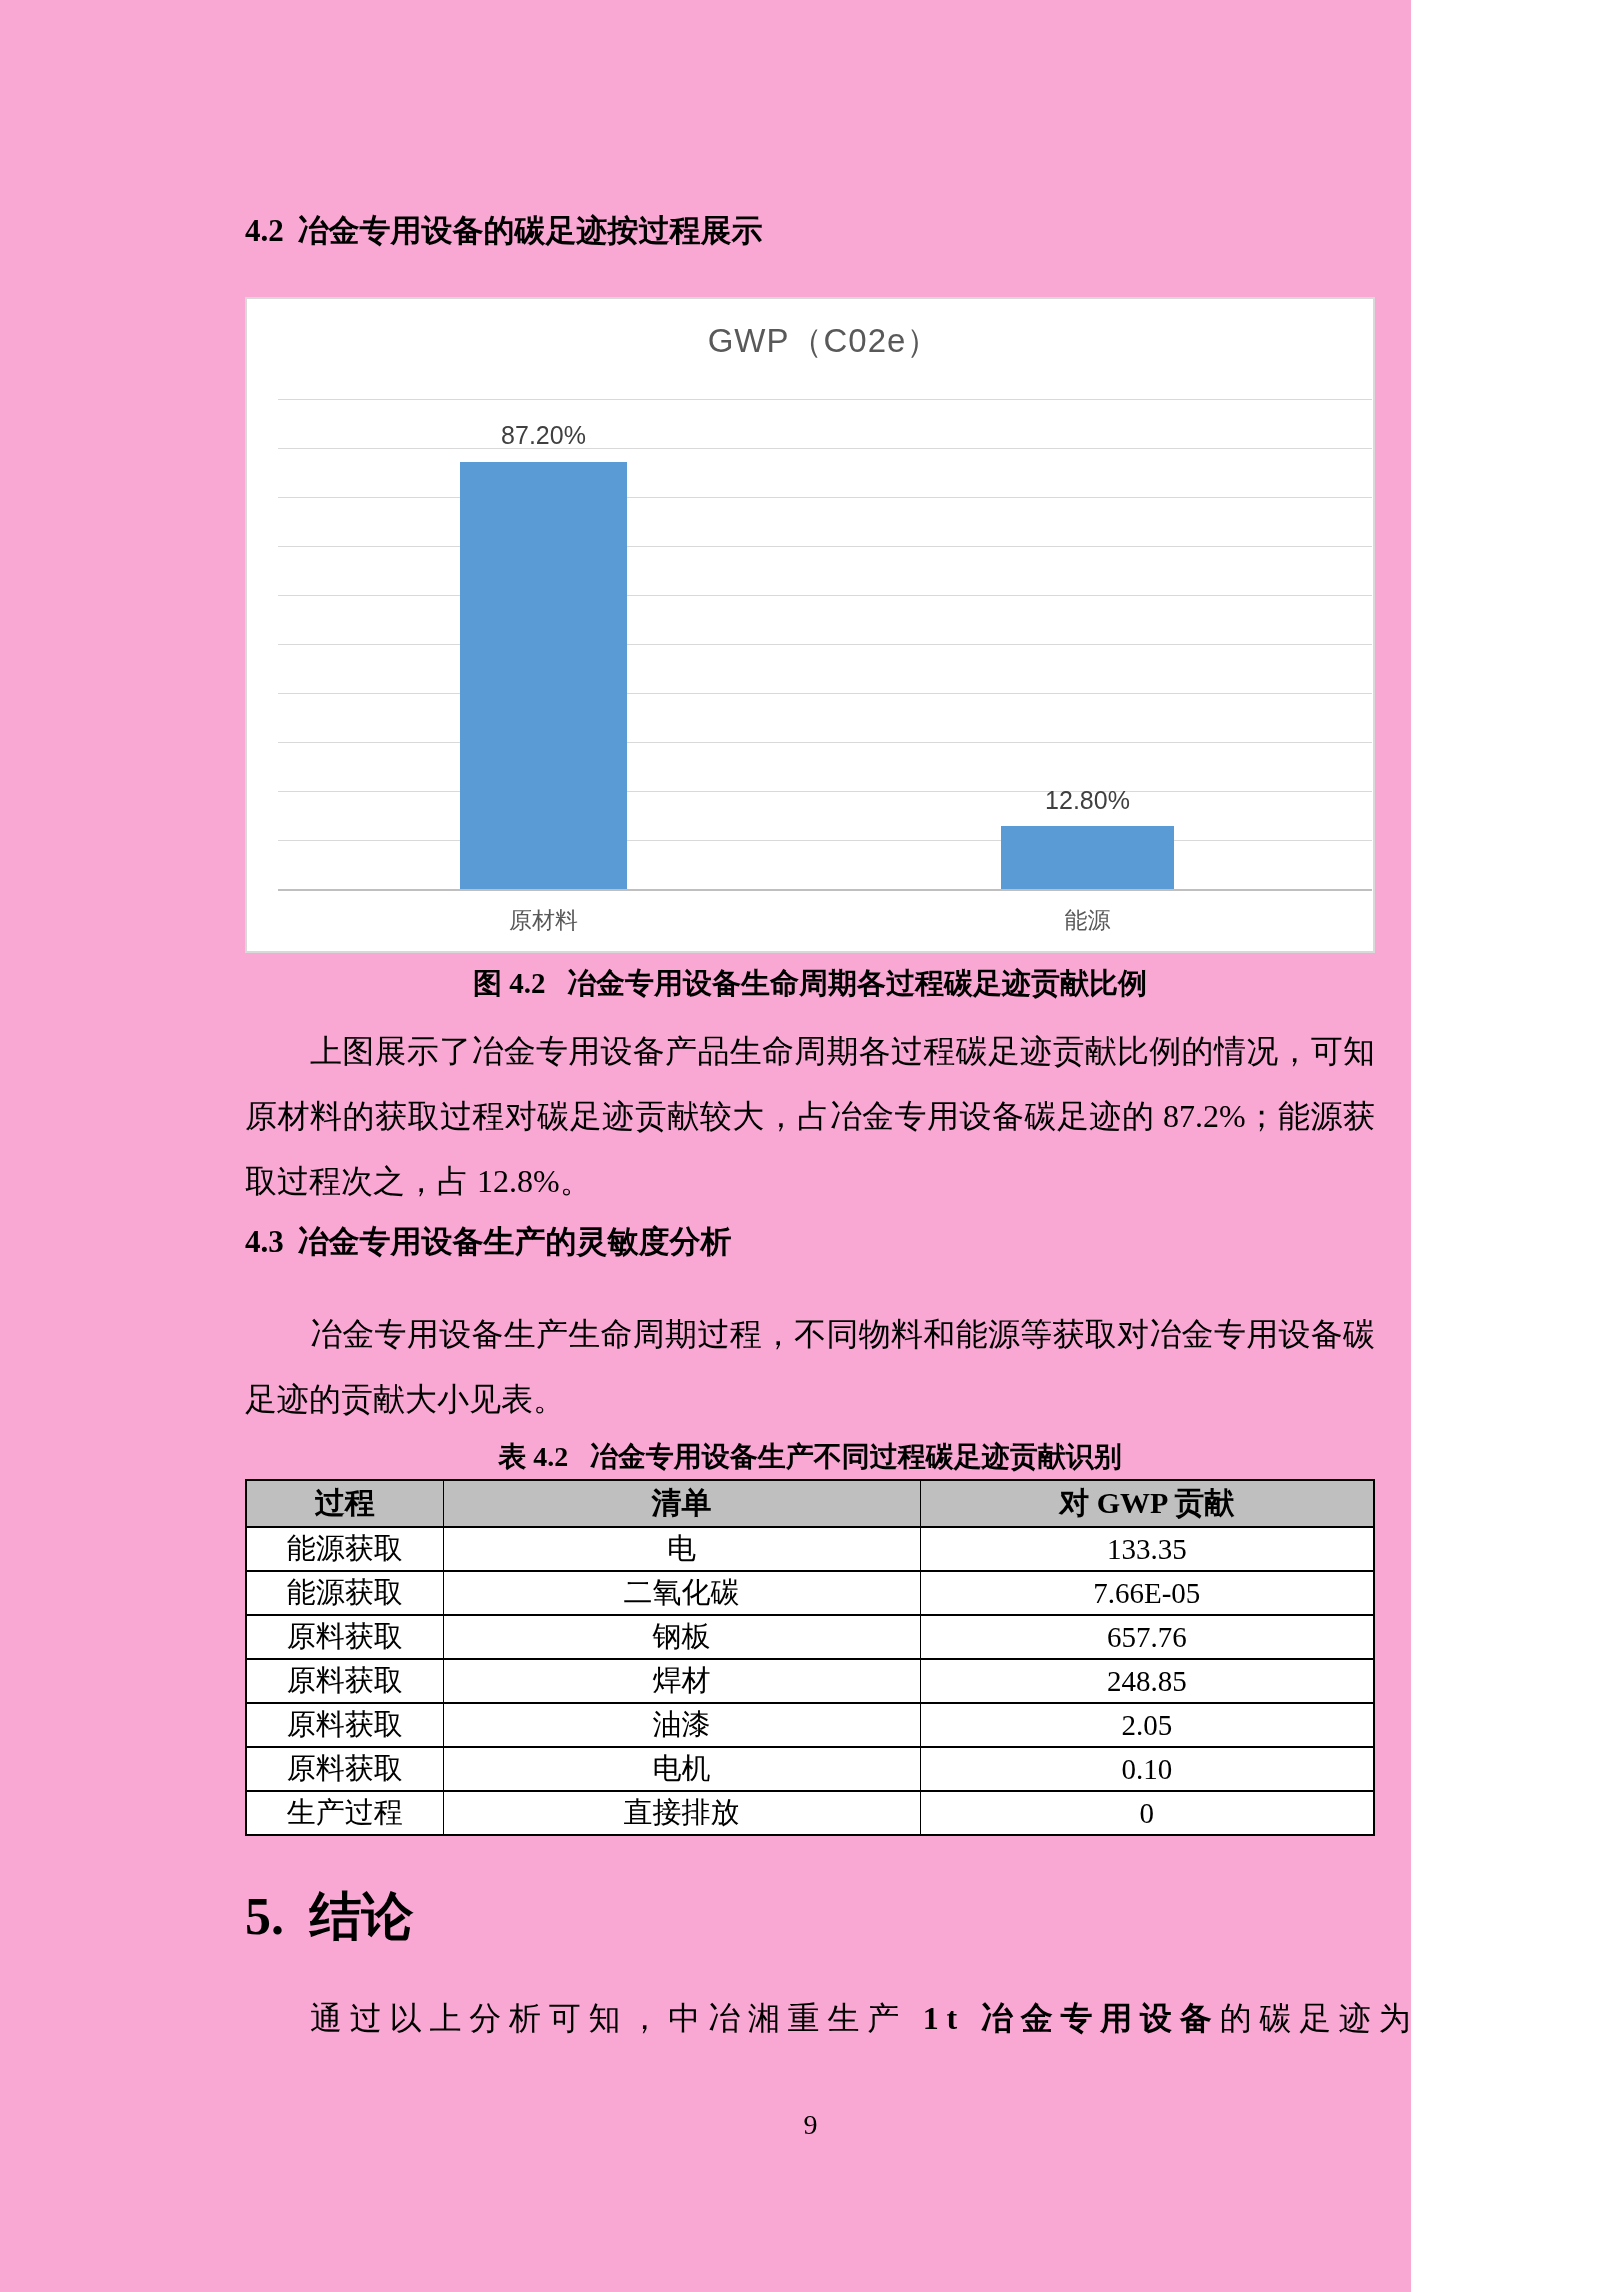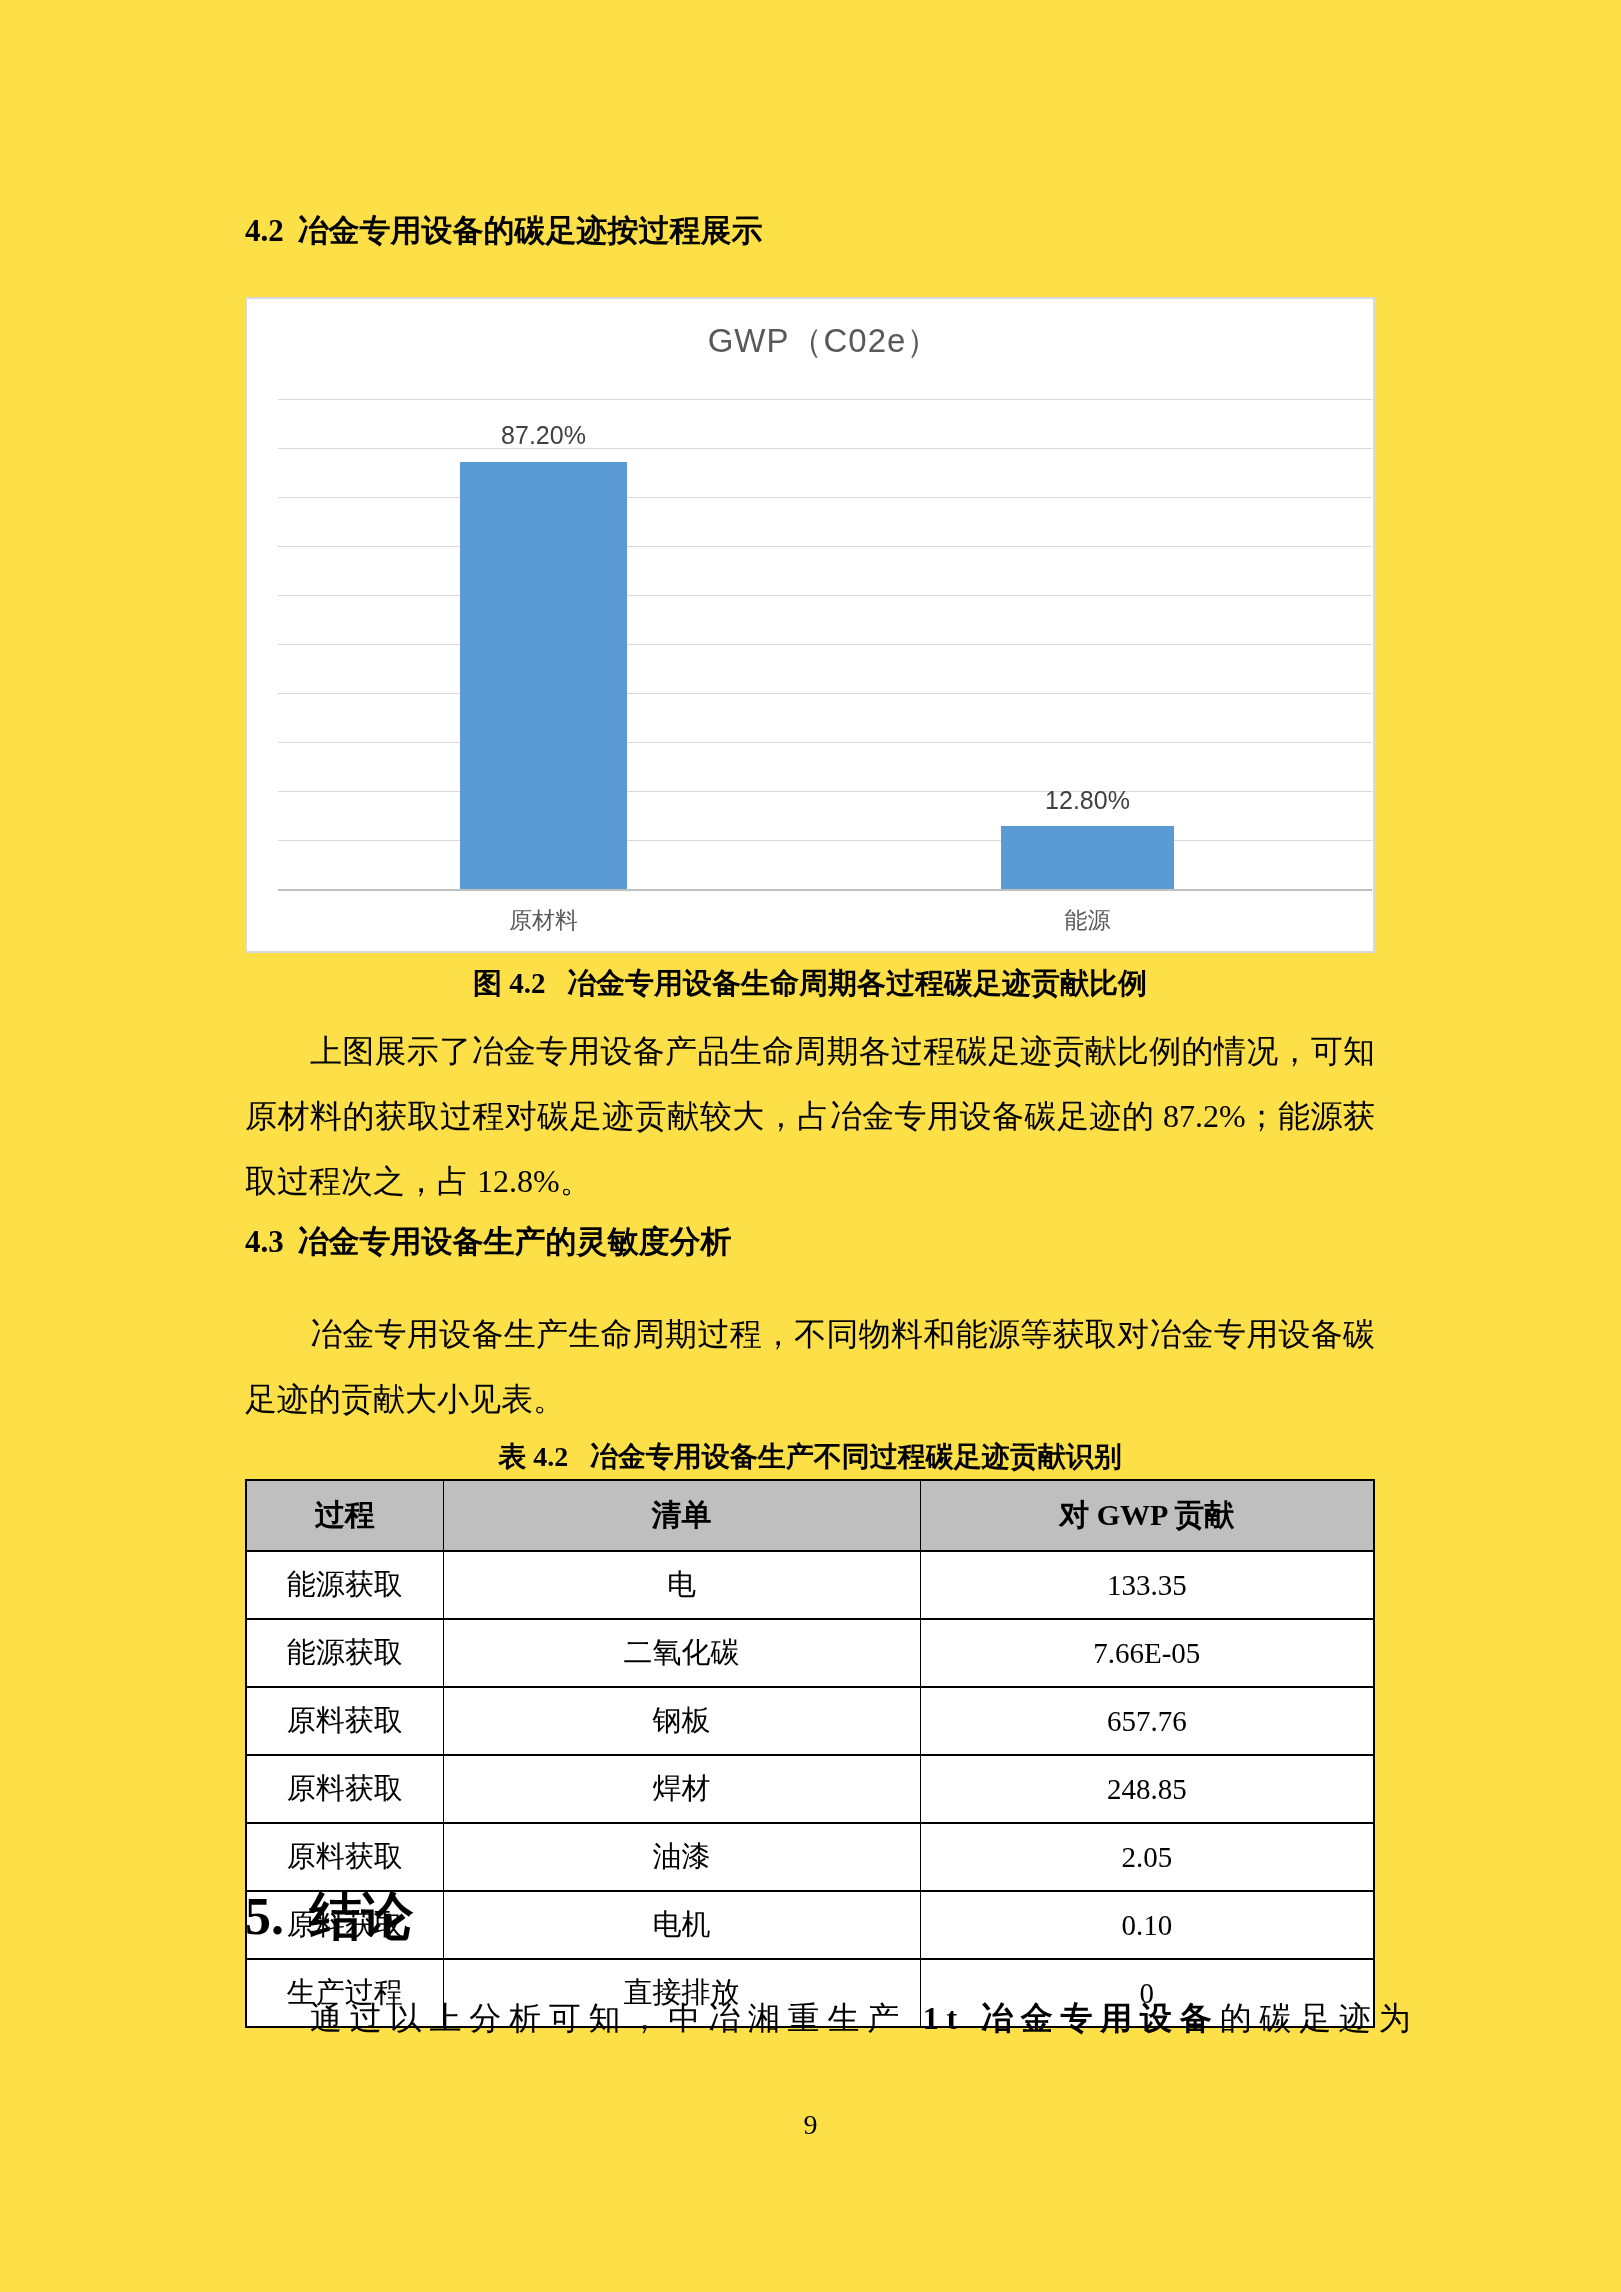--- a/index.html
+++ b/index.html
@@ -1,17 +1,17 @@
 <!DOCTYPE html>
 <html><head>
 <meta charset="utf-8">
 <style>
   html,body{margin:0;padding:0;background:#ffffff;}
   .page{
-    position:relative;width:1621px;height:2293px;background:#fde047;
+    position:relative;width:1411px;height:2293px;background:#f9a8d4;
     font-family:"Liberation Serif","DejaVu Serif",serif;color:#000;overflow:hidden;
   }
   .block{position:absolute;left:245px;width:1130px;}
 
   
   .h-sec{font-weight:bold;font-size:31px;line-height:37px;}
   .h-sec .num{margin-right:13.7px;}
   .h-big{font-weight:bold;font-size:52px;line-height:49px;}
   .h-big .num{margin-right:25.5px;}
 
@@ -55,21 +55,21 @@
   .spread{letter-spacing:7.8px;}
 
   
   table.tbl{
     border-collapse:collapse;width:1130px;table-layout:fixed;
     border:2.9px solid #000;
   }
   table.tbl th,table.tbl td{
     border-top:2px solid #000;border-bottom:2px solid #000;
     border-left:1px solid #000;border-right:1px solid #000;
-    text-align:center;vertical-align:middle;padding:12px;
+    text-align:center;vertical-align:middle;padding:0;
     font-size:29px;
   }
   table.tbl th{height:45px;background:#bfbfbf;font-weight:bold;font-size:30px;}
   table.tbl td{height:42px;background:#fff;}
   .col-process{width:197px;}
   .col-item{width:477px;}
   .col-gwp{width:454px;}
 
   .pagenum{position:absolute;left:0;top:2109px;width:1621px;text-align:center;font-size:28px;}
 </style>

